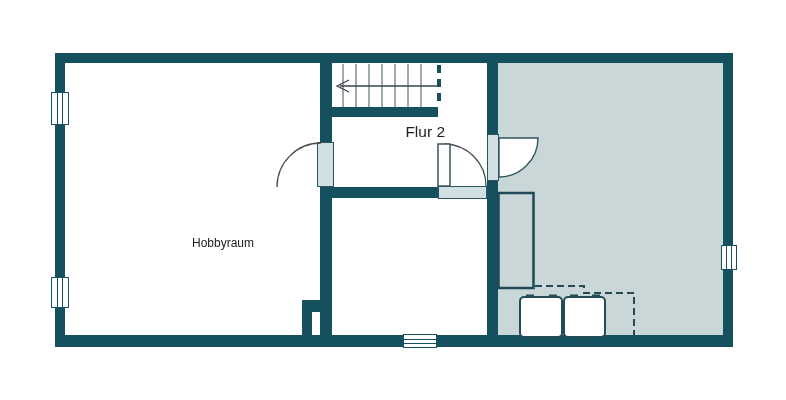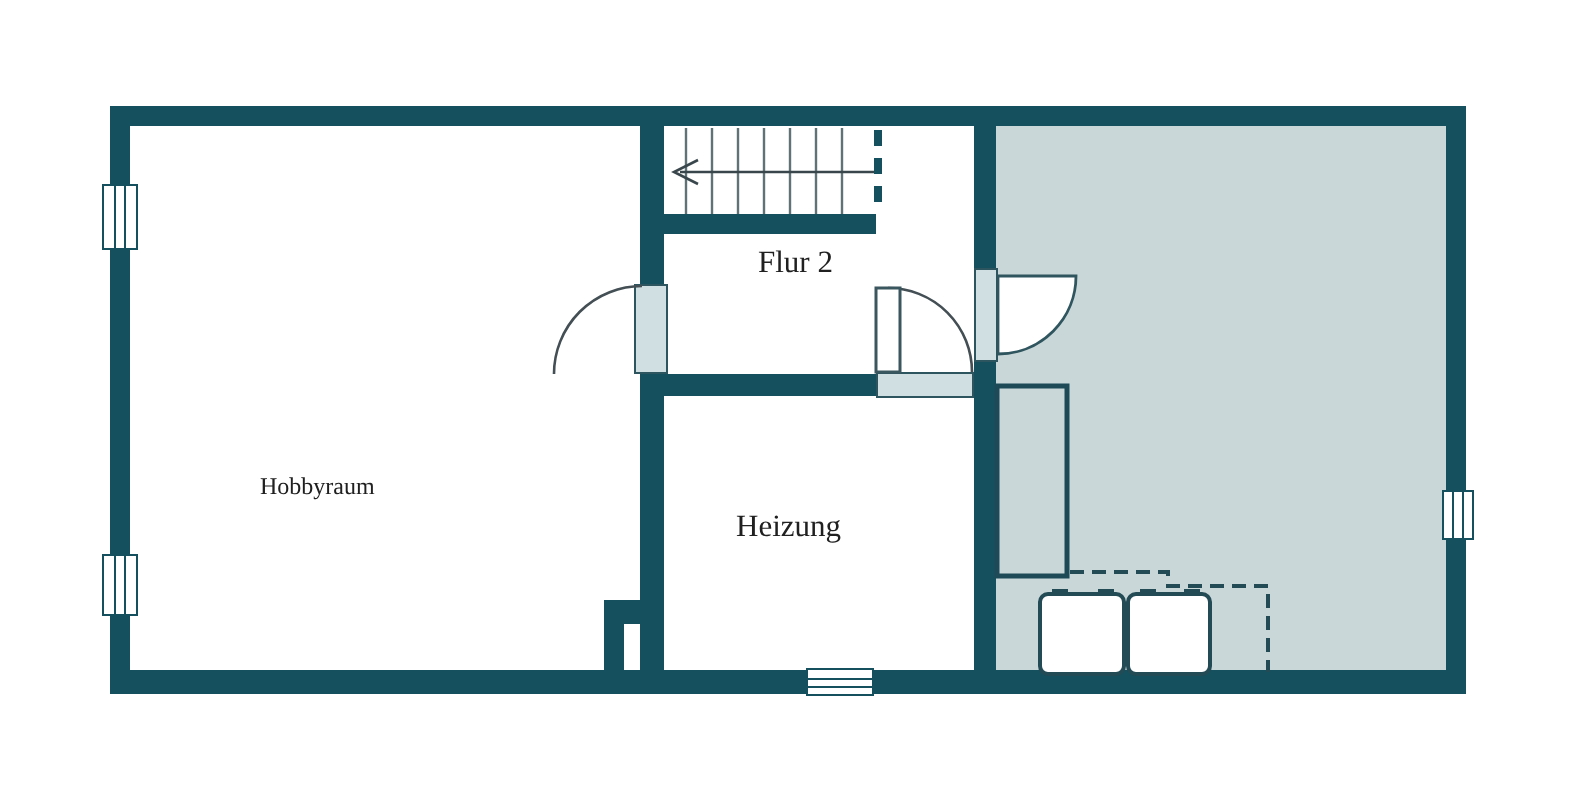--- a/index.html
+++ b/index.html
@@ -10,22 +10,22 @@
   .wall{position:absolute;background:#14505d;}
   .floor-wasch{position:absolute;background:#c9d7d8;}
   .opening{position:absolute;background:#d0e0e2;border:1px solid #2d5560;box-sizing:border-box;}
   .win{position:absolute;background:#ffffff;border:1px solid #14505d;box-sizing:border-box;}
   .win i{position:absolute;background:#14505d;display:block;}
   .win.v i{top:0;bottom:0;width:1px;}
   .win.v i.l1{left:32%;} .win.v i.l2{left:64%;}
   .win.h i{left:0;right:0;height:1px;}
   .win.h i.l1{top:32%;} .win.h i.l2{top:64%;}
   .room-label{
-    position:absolute;color:#202020;text-align:left;white-space:nowrap;
-    font-size:15.5px;line-height:1.1;font-family:Liberation Serif, serif;
+    position:absolute;color:#202020;text-align:right;white-space:nowrap;
+    font-size:15.5px;line-height:1.1;
   }
   .room-label.big{font-size:12px;}
   svg.overlay{position:absolute;left:0;top:0;}
 </style>
 </head>
 <body>
 
 <div class="plan">
 
   <div class="floor-wasch" style="left:498px;top:63px;width:225px;height:272px;"></div>
@@ -98,15 +98,14 @@
       <rect x="549" y="294.5" width="8" height="3.5" fill="#234b55"></rect>
       <rect x="570" y="294.5" width="8" height="3.5" fill="#234b55"></rect>
       <rect x="592" y="294.5" width="8" height="3.5" fill="#234b55"></rect>
     </g>
 
     <path d="M 535 286 H 584 V 293 H 634 V 336" fill="none" stroke="#234b55" stroke-width="2" stroke-dasharray="7,4"></path>
   </svg>
 
   <div class="room-label big" style="left:130px;top:237px;width:124px;">Hobbyraum</div>
   <div class="room-label" style="left:379px;top:123px;width:66px;">Flur 2</div>
-  <div class="room-label" style="left:368px;top:255px;width:80px;">Heizung</div>
 
 </div>
 
 </body></html>

